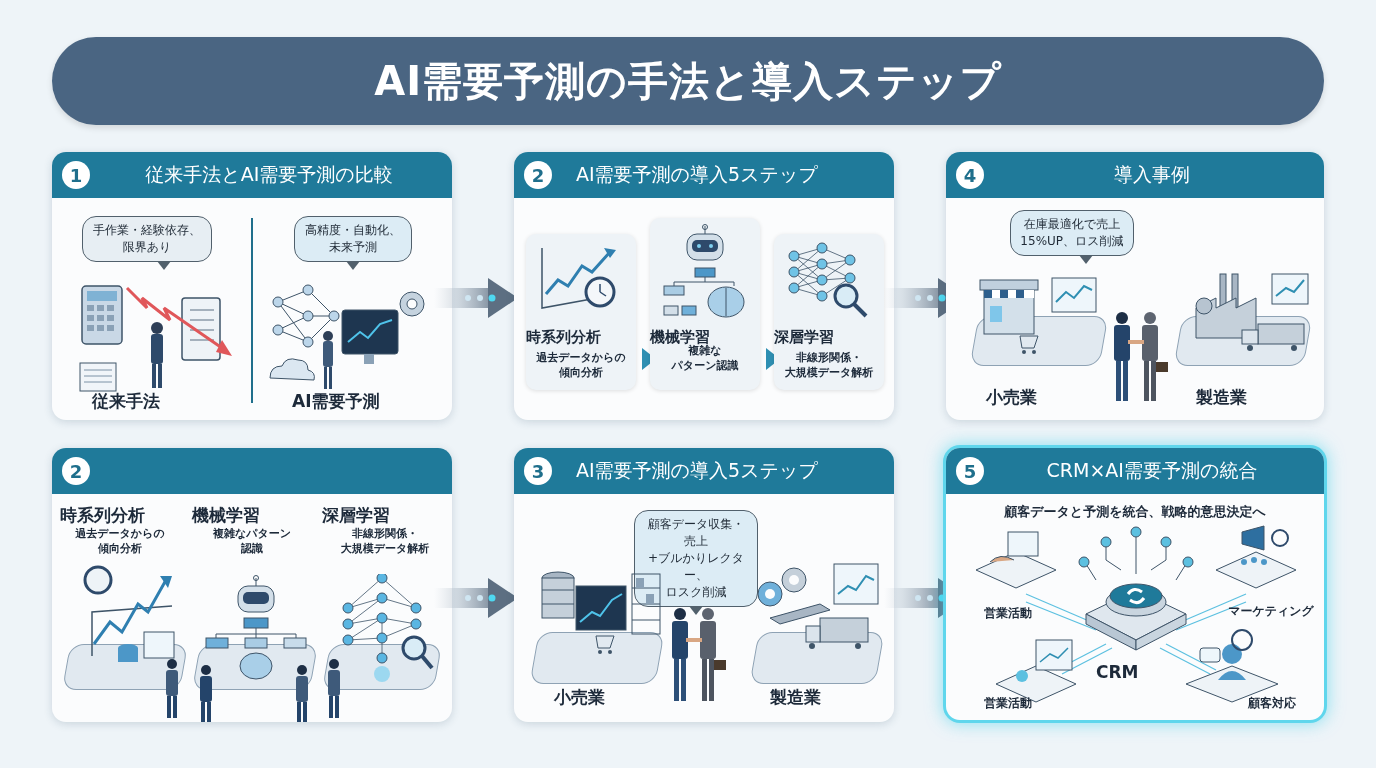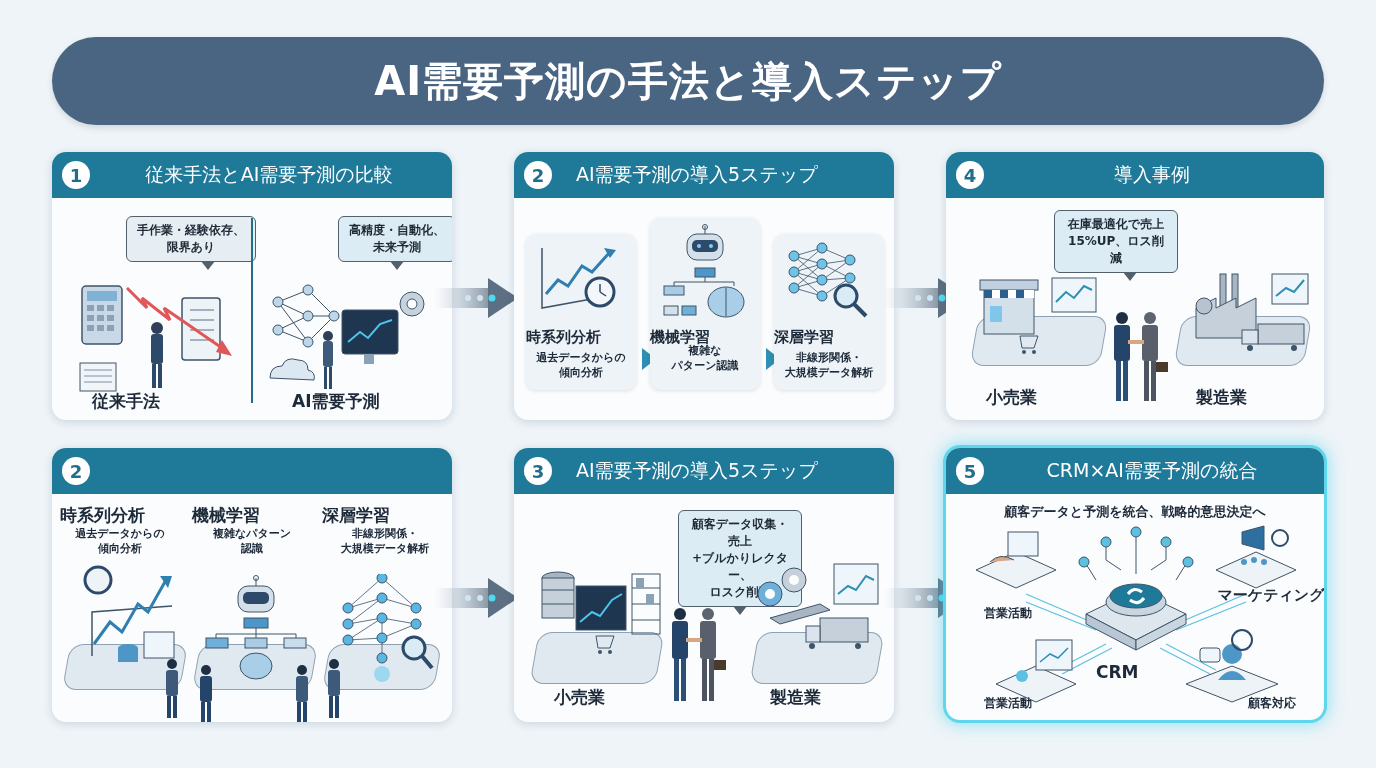--- a/index.html
+++ b/index.html
@@ -6,21 +6,21 @@
 html,body{width:1376px;height:768px;overflow:hidden;}
 body{background:#eef4f8;font-family:"DejaVu Sans","Liberation Sans",sans-serif;position:relative;color:#1d2a3a;}
 .title-bar{position:absolute;left:52px;top:37px;width:1272px;height:88px;background:#4a6582;border-radius:44px;display:flex;align-items:center;justify-content:center;box-shadow:0 3px 6px rgba(0,0,0,0.12);}
 .title-bar h1{color:#fff;font-size:40px;font-weight:bold;letter-spacing:1px;}
 .card{position:absolute;background:#fbfcfd;border-radius:14px;box-shadow:0 2px 8px rgba(40,70,100,0.18);overflow:hidden;}
 .card.glow{box-shadow:0 0 0 3px #5fd6ec,0 0 16px 4px rgba(70,210,235,0.55);}
 .card-head{height:46px;background:#1f7a9a;display:flex;align-items:center;position:relative;}
 .badge{position:absolute;left:10px;top:9px;width:28px;height:28px;border-radius:50%;background:#fff;color:#1f6f8c;font-weight:bold;font-size:18px;display:flex;align-items:center;justify-content:center;}
 .card-title{flex:1;text-align:center;color:#fff;font-size:19px;font-weight:normal;padding-left:34px;}
 .card-body{position:relative;height:calc(100% - 46px);}
-.bubble{position:absolute;background:#e7eef3;border:1.5px solid #51606c;border-radius:6px;font-size:12px;text-align:center;line-height:17px;padding:5px 8px;color:#1f2a36;font-weight:bold;margin-left:44px;}
+.bubble{position:absolute;background:#e7eef3;border:1.5px solid #51606c;border-radius:14px;font-size:12px;text-align:center;line-height:17px;padding:5px 8px;color:#1f2a36;font-weight:normal;}
 .bubble.blue{background:#dcecf5;}
 .bubble::after{content:"";position:absolute;bottom:-9px;width:0;height:0;border-left:7px solid transparent;border-right:7px solid transparent;border-top:9px solid #51606c;}
 .bubble.tail-r::after{right:40px;}
 .bubble.tail-c::after{left:calc(50% - 7px);}
 .label-big{position:absolute;font-size:17px;font-weight:bold;color:#1d2a3a;text-align:left;}
 .subcap{position:absolute;font-size:11px;font-weight:bold;color:#1d2a3a;text-align:center;line-height:15px;}
 .divider{position:absolute;width:2px;background:#1f6f8c;}
 .step-card{position:absolute;background:#eef3f7;border-radius:10px;box-shadow:0 1px 4px rgba(0,0,0,0.12);}
 .tri{position:absolute;width:0;height:0;border-top:11px solid transparent;border-bottom:11px solid transparent;border-left:14px solid #2f8fb2;}
 .flow-arrow{position:absolute;width:84px;height:44px;}
@@ -514,18 +514,18 @@
       <rect x="90" y="116" width="36" height="30" fill="#eef6fb" stroke="#3e5468"></rect>
       <polyline points="94,138 104,130 112,134 122,124" fill="none" stroke="#2f8fb2" stroke-width="1.5"></polyline>
       <circle cx="76" cy="152" r="6" fill="#5cc0e0"></circle>
       <path d="M240 160 l46 -18 l46 18 l-46 18 z" fill="#eef3f7" stroke="#3e5468"></path>
       <circle cx="286" cy="130" r="10" fill="#4c97c8"></circle>
         <path d="M272 156 q14 -18 28 0 z" fill="#4c97c8"></path>
       <rect x="254" y="124" width="20" height="14" rx="3" fill="#eef6fb" stroke="#3e5468"></rect>
       <circle cx="296" cy="116" r="10" fill="none" stroke="#2e4a6b" stroke-width="2"></circle>
     </svg>
     <div class="subcap" style="left:22px;top:112px;width:80px;font-size:12px;">営業活動</div>
-    <div class="subcap" style="left:270px;top:94px;width:110px;font-size:15px;">マーケティング</div>
+    <div class="subcap" style="left:270px;top:110px;width:110px;font-size:12px;">マーケティング</div>
     <div class="label-big" style="left:150px;top:168px;width:80px;">CRM</div>
     <div class="subcap" style="left:22px;top:202px;width:80px;font-size:12px;">営業活動</div>
     <div class="subcap" style="left:286px;top:202px;width:80px;font-size:12px;">顧客対応</div>
   </div>
 </div>
 
 </body></html>

